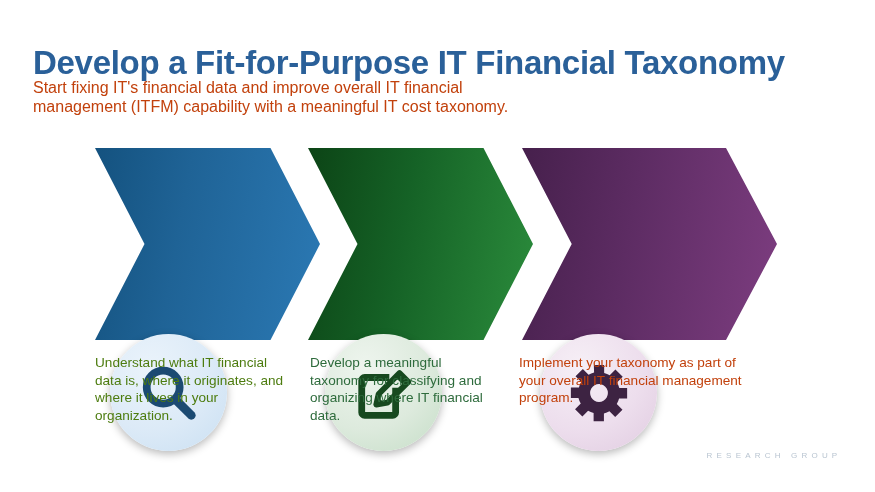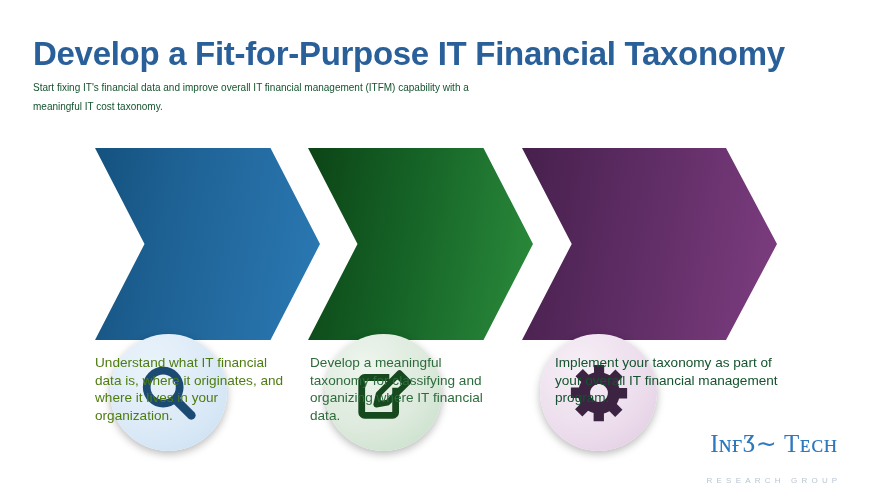--- a/index.html
+++ b/index.html
@@ -13,35 +13,35 @@
     position: relative;
     overflow: hidden;
     font-family: "Liberation Sans", sans-serif;
     -webkit-font-smoothing: antialiased;
   }
 
   
   #page-title {
     position: absolute;
     left: 33px;
-    top: 35px;
+    top: 44px;
     font-size: 33px;
     font-weight: bold;
     color: #2a6099;
     letter-spacing: -0.3px;
     white-space: nowrap;
   }
   #page-subtitle {
     position: absolute;
     left: 33px;
     top: 78px;
     width: 480px;
-    font-size: 10px;
+    font-size: 16px;
     line-height: 19px;
-    color: #14532d;
+    color: #c2410c;
   }
 
   
   #chevron-band {
     position: absolute;
     left: 0;
     top: 148px;
     width: 875px;
     height: 195px;
   }
@@ -99,21 +99,21 @@
   
   .caption {
     position: absolute;
     top: 354px;
     font-size: 13.6px;
     line-height: 17.5px;
     font-weight: 500;
   }
   #caption-1 { left: 95px; width: 190px; color: #4d7c0f; }
   #caption-2 { left: 310px; width: 190px; color: #2e6b3c; }
-  #caption-3 { left: 555px; width: 225px; color: #14532d; }
+  #caption-3 { left: 519px; width: 225px; color: #c2410c; }
 
   
   #logo {
     position: absolute;
     left: 694px;
     top: 431px;
     width: 160px;
     text-align: center;
   }
   #logo-wordmark {
@@ -189,15 +189,14 @@
   </div>
 </div>
 
 <div class="caption" id="caption-1">Understand  what IT financial data is, where it originates, and where it lives in your organization.</div>
 
 <div class="caption" id="caption-2">Develop a meaningful taxonomy for classifying and organizing where IT financial data.</div>
 
 <div class="caption" id="caption-3">Implement your taxonomy as part of your overall IT financial management program.</div>
 
 <div id="logo">
-  <div id="logo-wordmark">IɴғӠ∼ Tᴇᴄʜ</div>
   <div id="logo-tagline">RESEARCH GROUP</div>
 </div>
 
 </body></html>

